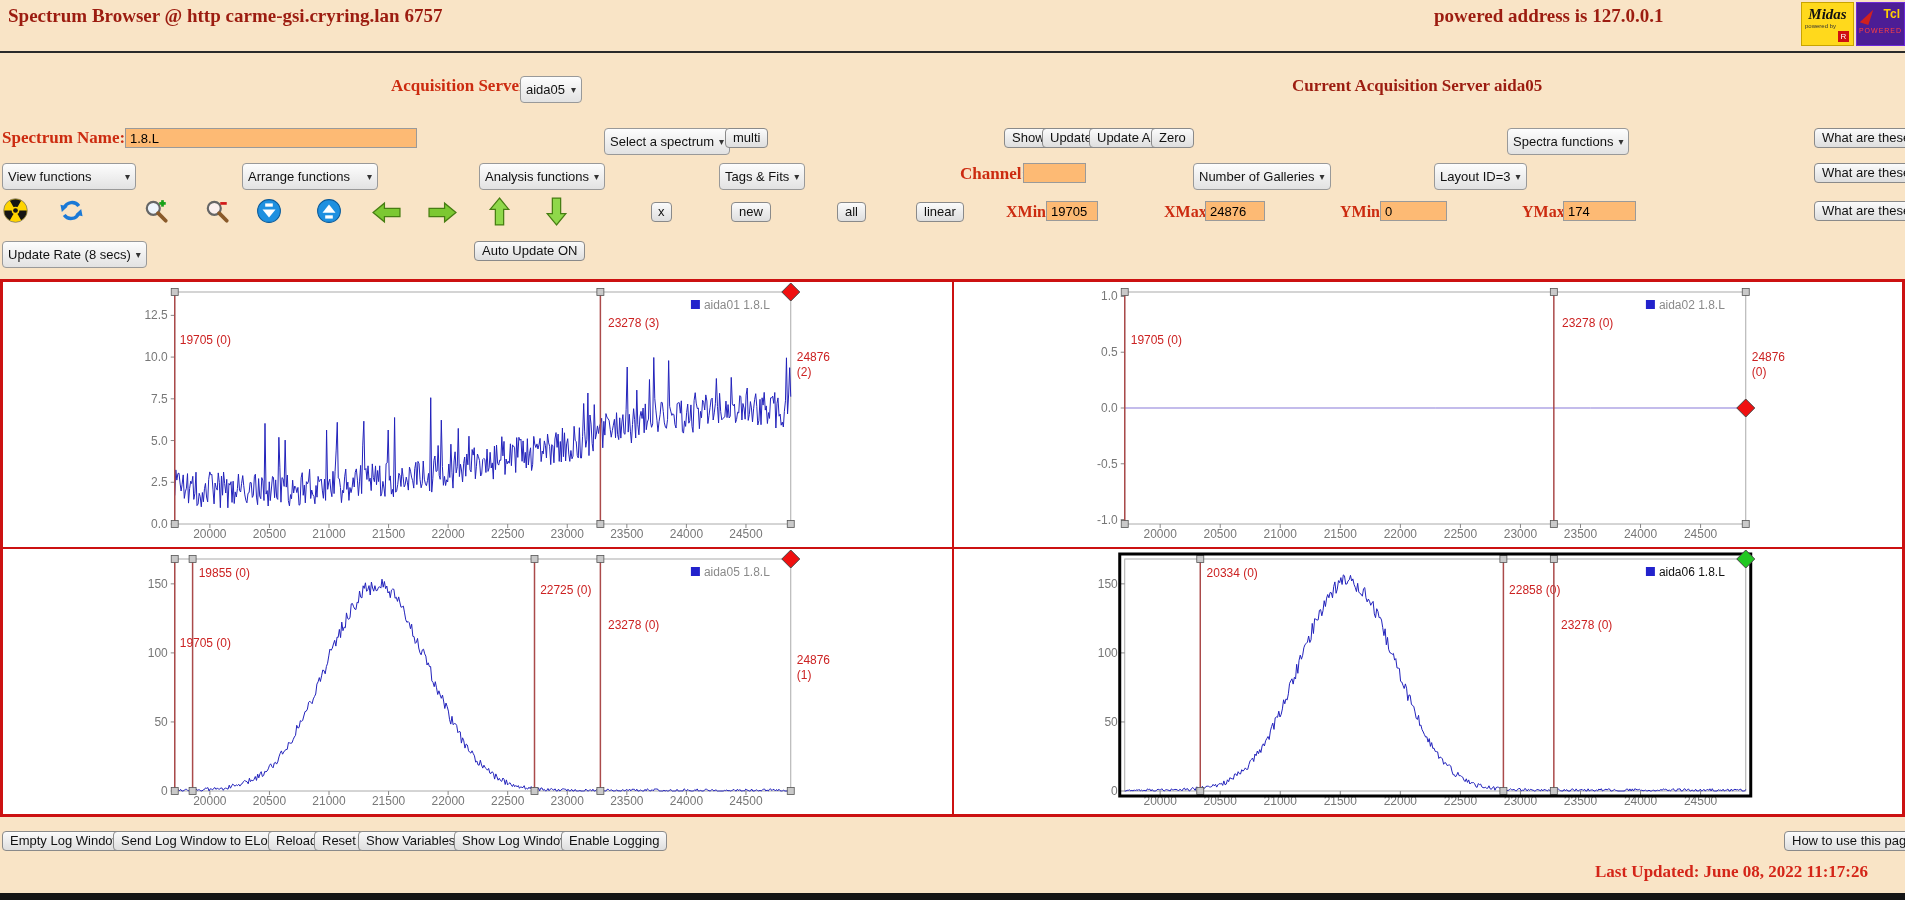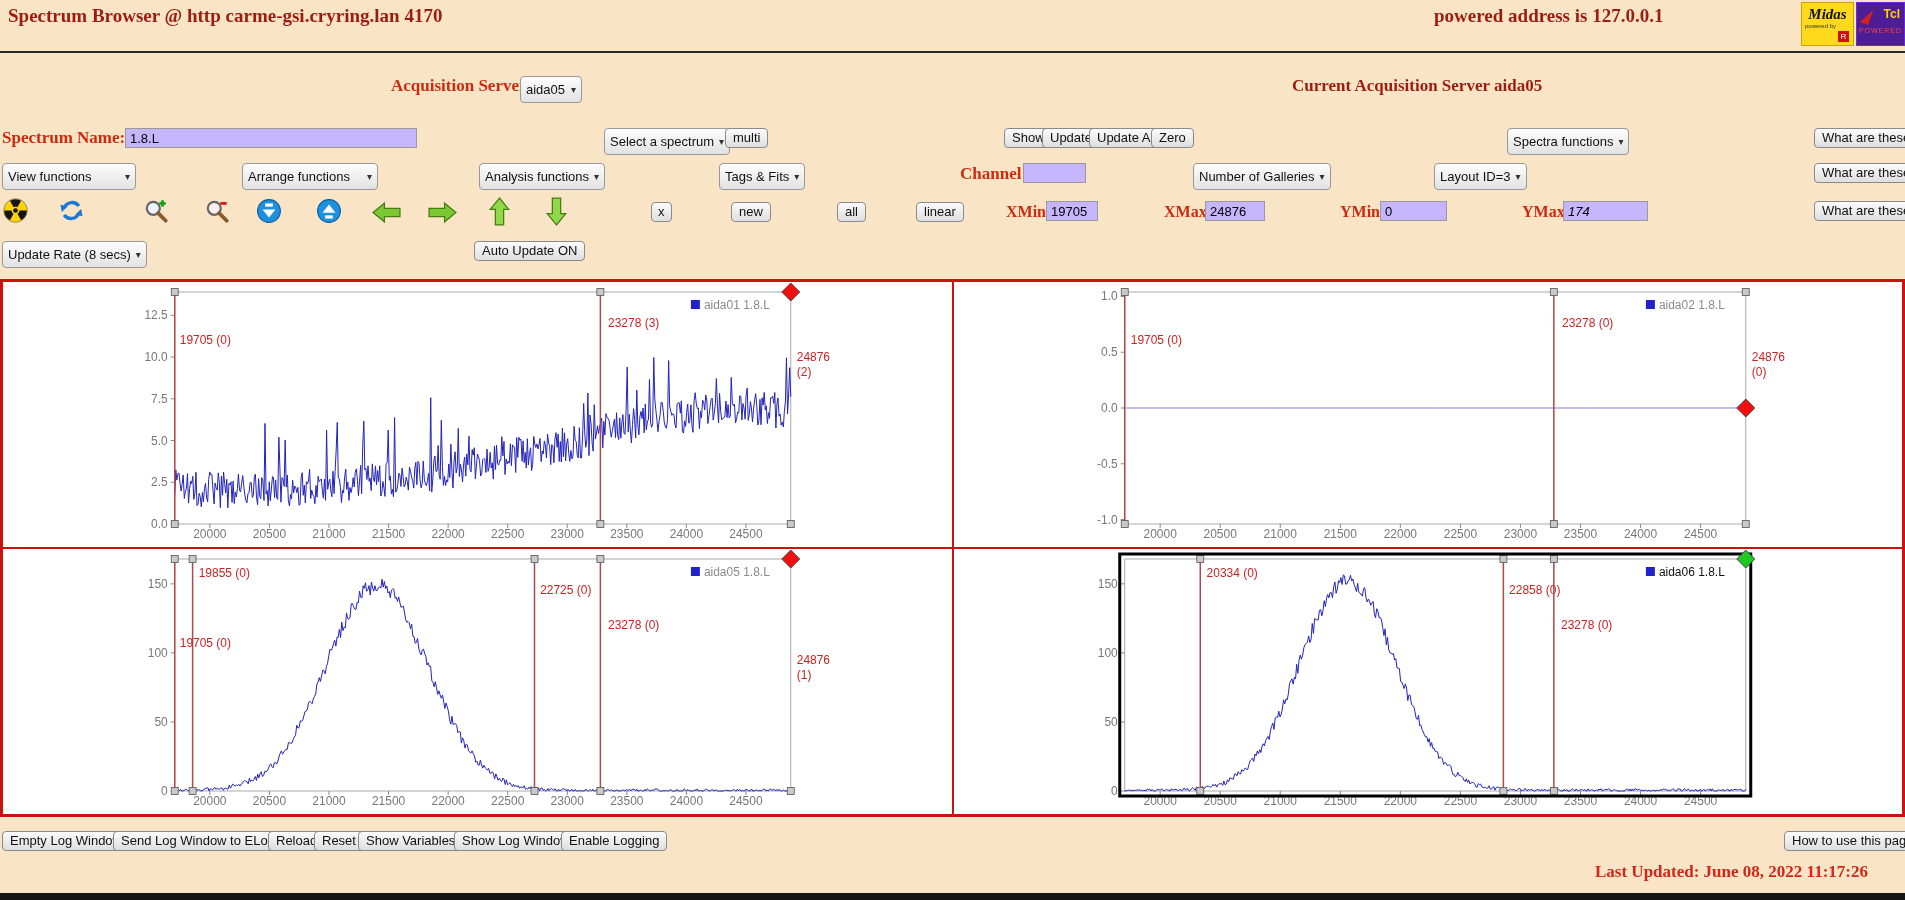--- a/index.html
+++ b/index.html
@@ -17,37 +17,37 @@
     font-size:13px;padding:1px 7px;height:20px;box-sizing:border-box;color:#111;cursor:pointer;
     font-family:"Liberation Sans",sans-serif;white-space:nowrap;line-height:16px;
   }
   .sel{
     display:inline-flex;align-items:center;justify-content:space-between;
     background:linear-gradient(#fdfdfd,#e2e2e2);border:1px solid #999;border-radius:4px;
     padding:1px 5px;font-size:13px;color:#111;height:27px;box-sizing:border-box;cursor:pointer;white-space:nowrap;
   }
   .sel::after{content:"▾";font-size:10px;color:#333;margin-left:5px;}
   .inp{
-    border:1px solid #9a9a9a;background:#c4b5fd;font-size:13px;padding:1px 4px;height:20px;
+    border:1px solid #9a9a9a;background:#fdba74;font-size:13px;padding:1px 4px;height:20px;
     box-sizing:border-box;font-family:"Liberation Sans",sans-serif;
   }
   .iconbtn{background:transparent;border:none;padding:0;margin:0;cursor:pointer;line-height:0;}
   .gallery{
     position:absolute;left:0;top:279px;width:1905px;height:538px;background:#fff;
     border:2px solid #cc1111;box-sizing:border-box;
     display:grid;grid-template-columns:1fr 1fr;grid-template-rows:1fr 1fr;
   }
   .panel{border:1px solid #cc1111;box-sizing:border-box;background:#fff;overflow:hidden;}
   .panel svg{display:block;width:100%;height:100%;}
   .logo{overflow:hidden;}
 </style>
 </head>
 <body>
 
-<div class="abs rlabel maroon title" style="left:8px;top:5px">Spectrum Browser @ http carme-gsi.cryring.lan 4170</div>
+<div class="abs rlabel maroon title" style="left:8px;top:5px">Spectrum Browser @ http carme-gsi.cryring.lan 6757</div>
 <div class="abs rlabel maroon title" style="left:1434px;top:5px">powered address is 127.0.0.1</div>
 
 <div class="abs logo" style="left:1801px;top:2px;width:51px;height:42px;background:#ffd91c;border:1px solid #c9a400">
   <div style="font-family:'Liberation Serif',serif;font-weight:bold;font-style:italic;font-size:15px;color:#111;text-align:center;margin-top:3px">Midas</div>
   <div style="font-size:6px;color:#333;padding-left:3px">powered by</div>
   <div class="abs" style="right:4px;bottom:3px;width:11px;height:11px;background:#d01010;color:#fff;font-size:8px;line-height:11px;text-align:center">R</div>
 </div>
 <div class="abs logo" style="left:1856px;top:2px;width:47px;height:42px;background:#4c1d95;border:1px solid #6d28d9">
   <div class="abs" style="left:5px;top:5px;width:0;height:0;border-left:9px solid transparent;border-bottom:16px solid #d02020;transform:rotate(18deg)"></div>
   <div style="color:#ffd000;font-weight:bold;font-size:12px;text-align:right;padding:4px 4px 0 0">Tcl</div>
@@ -172,21 +172,21 @@
 <button class="abs btn" style="left:837px;top:202px">all</button>
 <button class="abs btn" style="left:916px;top:202px">linear</button>
 
 <div class="abs rlabel" style="left:1006px;top:203px;font-size:16px">XMin</div>
 <input class="abs inp" style="left: 1046px; top: 201px; width: 52px;" value="19705">
 <div class="abs rlabel" style="left:1164px;top:203px;font-size:16px">XMax</div>
 <input class="abs inp" style="left: 1205px; top: 201px; width: 60px;" value="24876">
 <div class="abs rlabel" style="left:1340px;top:203px;font-size:16px">YMin</div>
 <input class="abs inp" style="left: 1380px; top: 201px; width: 67px;" value="0">
 <div class="abs rlabel" style="left:1522px;top:203px;font-size:16px">YMax</div>
-<input class="abs inp" style="left: 1563px; top: 201px; width: 85px; font-style: italic;" value="174">
+<input class="abs inp" style="left: 1563px; top: 201px; width: 73px;" value="174">
 <button class="abs btn" style="left:1814px;top:201px">What are these?</button>
 
 <div class="abs sel" style="left:2px;top:241px;min-width:126px">
   <span>Update Rate (8 secs)</span>
 </div>
 <button class="abs btn" style="left:474px;top:241px">Auto Update ON</button>
 
 <div class="gallery">
   <div class="panel">
     <svg id="chart-0" viewBox="0 0 950 265" preserveAspectRatio="none">

